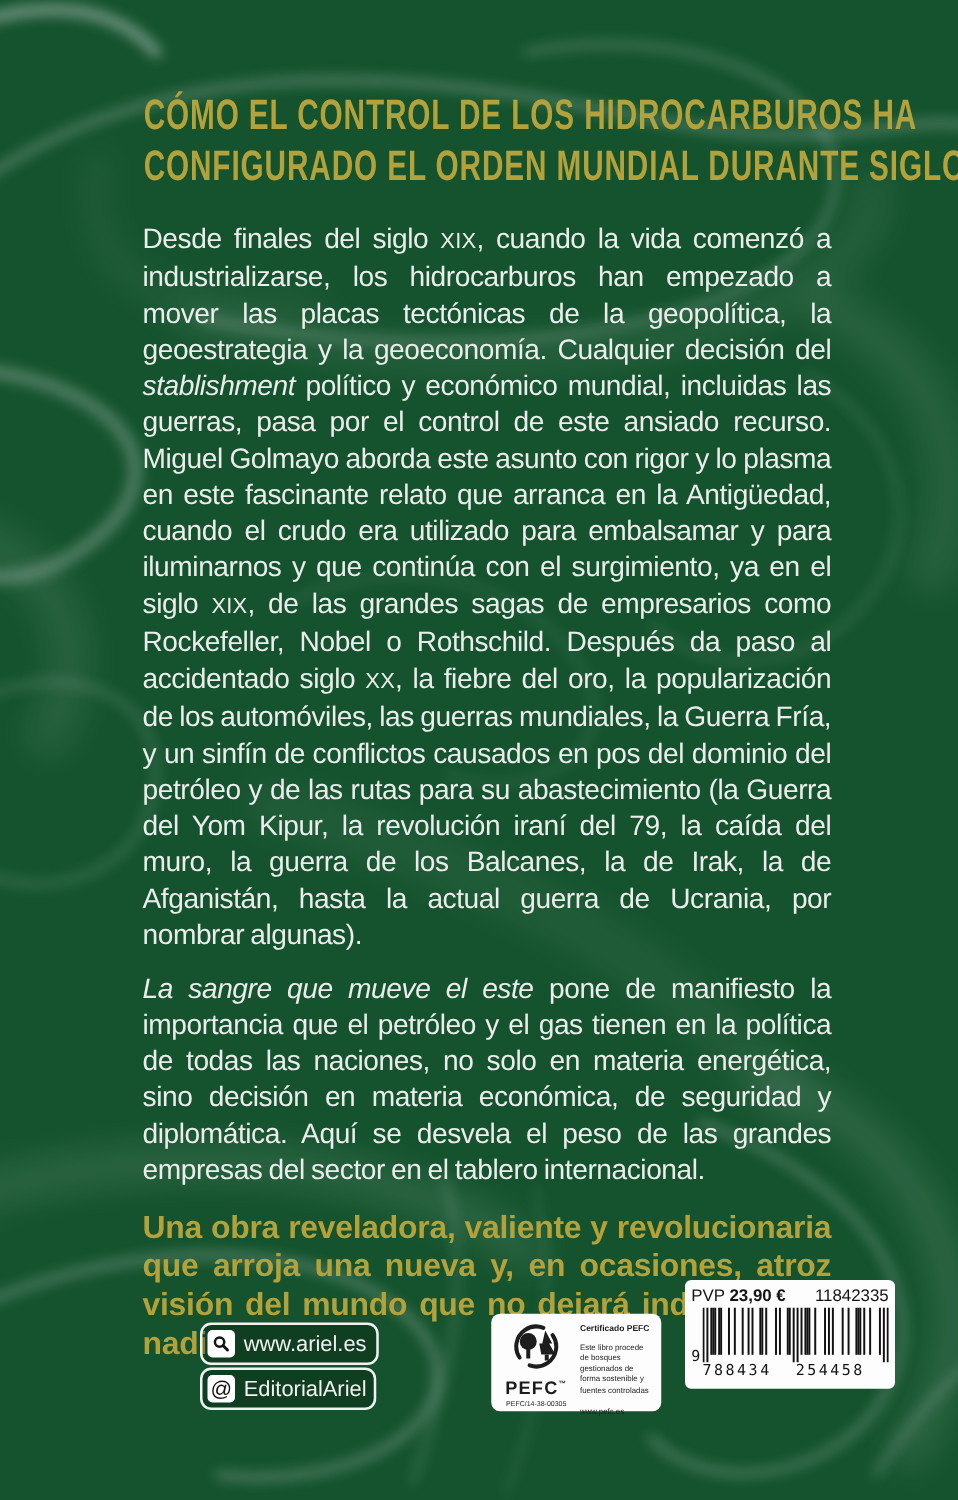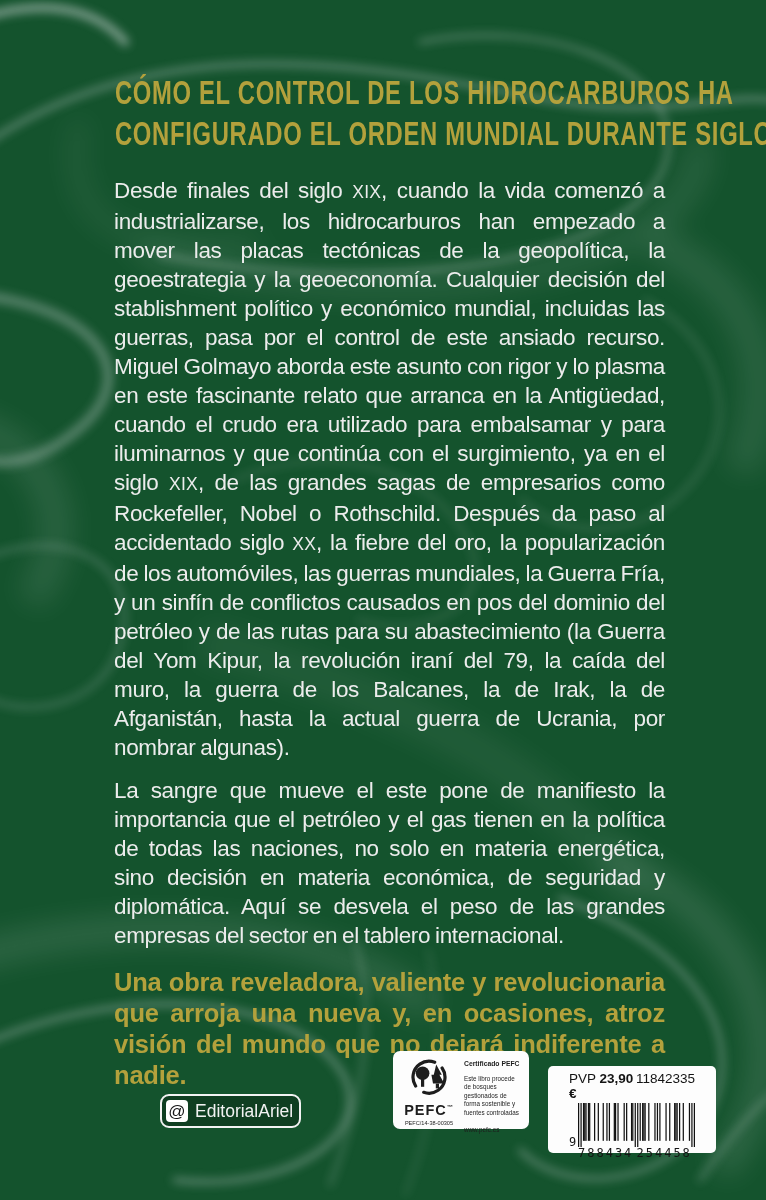--- a/index.html
+++ b/index.html
@@ -17,21 +17,21 @@
     display:block;font-weight:bold;font-size:34px;line-height:41px;
     letter-spacing:1px;transform:scaleX(.70);white-space:nowrap;
   }
 
   
   .col{position:absolute;left:114px;top:176px;width:551px;}
   p.body{
     margin:0 0 14px;font-size:22.5px;line-height:29px;color:#ececec;
     text-align:justify;letter-spacing:-.35px;word-spacing:-1px;
   }
-  p.body .it{}
+  p.body .it{font-style:italic;}
   p.body .sc{font-size:.78em;letter-spacing:.2px;}
   .highlight{
     margin:17px 0 0;font-size:25.5px;line-height:31px;font-weight:bold;
     color:#b3a13c;text-align:justify;letter-spacing:-.2px;word-spacing:-.5px;
   }
 
   
   .ariel-logo{
     position:absolute;left:58px;top:1042px;color:#f4f4f4;
     font-family:"Liberation Serif",serif;font-style:italic;font-size:47px;
@@ -57,23 +57,23 @@
   }
   .pefc-left{width:56px;flex:0 0 auto;text-align:center;}
   .pefc-word{font-weight:bold;font-size:14.5px;letter-spacing:1px;line-height:1;margin-top:1px;}
   .pefc-word sup{font-size:6px;}
   .pefc-code{font-size:5.6px;white-space:nowrap;margin-top:2px;}
   .pefc-right{flex:1;font-size:6.3px;line-height:8.6px;text-align:left;}
   .pefc-title{font-weight:bold;font-size:6.8px;margin:2px 0 6px;}
   .pefc-url{margin-top:8px;}
 
   .barcode-box{
-    position:absolute;left:548px;top:1066px;width:168px;height:87px;
+    position:absolute;left:548px;top:1024px;width:168px;height:87px;
     background:#fdfdfd;border-radius:5px;color:#141414;
-    padding:5px 21px 4px;box-sizing:border-box;
+    padding:5px 5px 4px;box-sizing:border-box;
   }
   .price-row{display:flex;justify-content:space-between;align-items:baseline;font-size:13.5px;line-height:15px;}
   .price-amount{font-weight:bold;}
   .bars-row{display:flex;margin-top:2px;}
   .bars-first{width:9px;font-family:"DejaVu Sans Mono",monospace;font-size:12px;align-self:flex-end;line-height:10px;}
   .bars-row svg{flex:1;height:44px;}
   .digits-row{display:flex;margin-left:9px;font-family:"DejaVu Sans Mono",monospace;font-size:12px;line-height:12px;}
   .digits-row span{flex:1;text-align:left;letter-spacing:2px;}
 </style>
 </head>
@@ -122,20 +122,29 @@
       <span class="hl">CONFIGURADO EL ORDEN MUNDIAL DURANTE SIGLOS</span>
     </div>
 
     <div class="col">
       <p class="body"><span>Desde finales del siglo </span><span class="sc">XIX</span><span>, cuando la vida comenzó a industrializarse, los hidrocarburos han empezado a mover las placas tectónicas de la geopolítica, la geoestrategia y la geoeconomía. Cualquier decisión del </span><span class="it">stablishment</span><span> político y económico mundial, incluidas las guerras, pasa por el control de este ansiado recurso. Miguel Golmayo aborda este asunto con rigor y lo plasma en este fascinante relato que arranca en la Antigüedad, cuando el crudo era utilizado para embalsamar y para iluminarnos y que continúa con el surgimiento, ya en el siglo </span><span class="sc">XIX</span><span>, de las grandes sagas de empresarios como Rockefeller, Nobel o Rothschild. Después da paso al accidentado siglo </span><span class="sc">XX</span><span>, la fiebre del oro, la popularización de los automóviles, las guerras mundiales, la Guerra Fría, y un sinfín de conflictos causados en pos del dominio del petróleo y de las rutas para su abastecimiento (la Guerra del Yom Kipur, la revolución iraní del 79, la caída del muro, la guerra de los Balcanes, la de Irak, la de Afganistán, hasta la actual guerra de Ucrania, por nombrar algunas).</span></p>
       <p class="body"><span class="it">La sangre que mueve el este</span><span> pone de manifiesto la importancia que el petróleo y el gas tienen en la política de todas las naciones, no solo en materia energética, sino decisión en materia económica, de seguridad y diplomática. Aquí se desvela el peso de las grandes empresas del sector en el tablero internacional.</span></p>
       <p class="highlight">Una obra reveladora, valiente y revolucionaria que arroja una nueva y, en ocasiones, atroz visión del mundo que no dejará indiferente a nadie.</p>
     </div>
 
 
+    <div class="pill pill-web">
+      <span class="iconbox">
+        <svg width="16" height="16" viewBox="0 0 24 24">
+          <circle cx="10" cy="10" r="5.6" fill="none" stroke="#141416" stroke-width="3"></circle>
+          <line x1="14.4" y1="14.4" x2="19.5" y2="19.5" stroke="#141416" stroke-width="3.6" stroke-linecap="round"></line>
+        </svg>
+      </span>
+      <span>www.ariel.es</span>
+    </div>
 
     <div class="pill pill-social">
       <span class="iconbox">
           <span class="at-glyph">@</span>
         </span>
       <span>EditorialAriel</span>
     </div>
 
     <div class="pefc-box">
       <div class="pefc-left">

